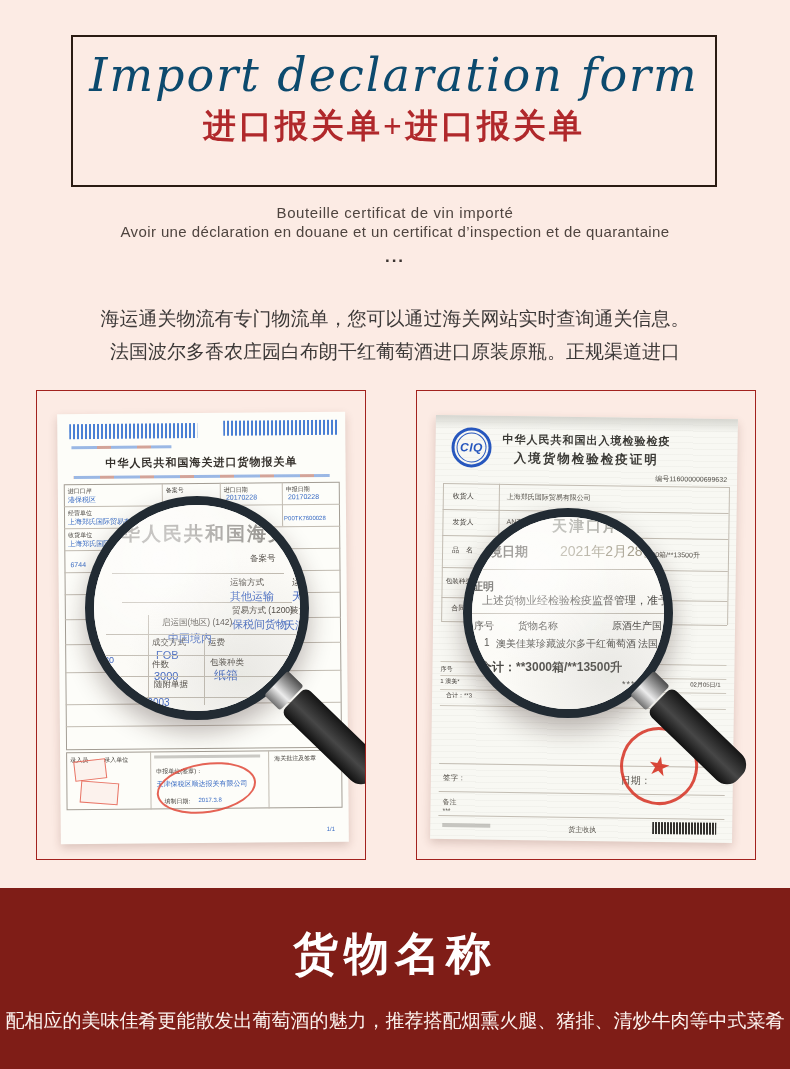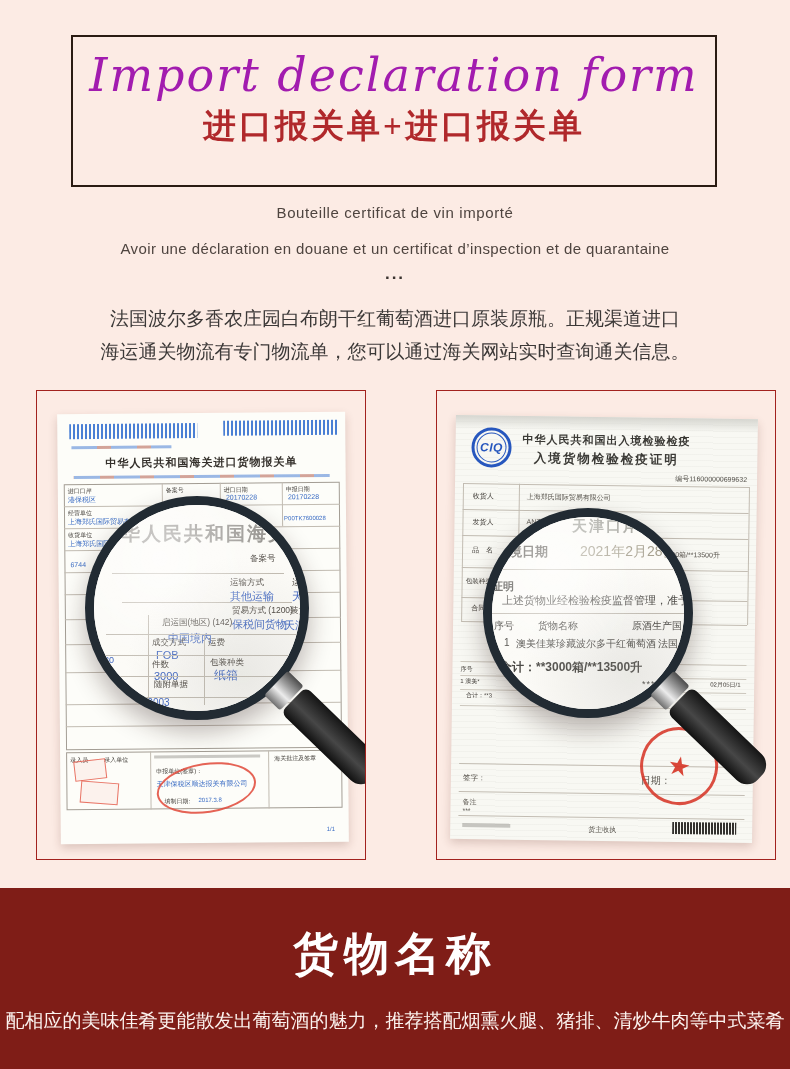--- a/index.html
+++ b/index.html
@@ -3,36 +3,36 @@
 <meta charset="utf-8">
 <style>
   html,body{margin:0;padding:0}
   .page{position:relative;width:790px;height:1069px;background:#fcebe4;overflow:hidden;
         font-family:"Liberation Sans",sans-serif;}
 
   
   .header-box{position:absolute;left:71px;top:35px;width:646px;height:152px;
               border:2px solid #2a1b12;box-sizing:border-box;text-align:center}
   .script-title{margin-top:12px;font-family:"DejaVu Serif",serif;font-style:italic;
-                font-size:46px;line-height:1.15;color:#a21caf;letter-spacing:2px}
+                font-size:46px;line-height:1.15;color:#0c4a6e;letter-spacing:2px}
   .cn-title{margin-top:2px;font-family:"Liberation Serif",serif;font-weight:bold;
             font-size:33px;color:#b0282b;letter-spacing:3px}
 
   .intro{position:absolute;left:0;top:204px;width:790px;text-align:center;color:#4e443f}
   .fr1{font-size:15px;letter-spacing:.6px}
-  .fr2{font-size:15px;margin-top:19px;letter-spacing:.4px}
+  .fr2{font-size:15px;margin-top:2px;letter-spacing:.4px}
   .dots{font-size:17px;font-weight:bold;margin-top:7px;color:#3a332f;letter-spacing:2px}
   .cnpara{position:absolute;left:0;top:302px;width:790px;text-align:center;
           font-size:19px;line-height:33px;color:#3c3938}
 
   
   .panel{position:absolute;top:390px;height:470px;border:1.5px solid #a2221e;
          box-sizing:border-box;overflow:hidden}
   #panel-left{left:36px;width:330px}
-  #panel-right{left:436px;width:340px}
+  #panel-right{left:416px;width:340px}
 
   .doc{position:absolute;background:#fdfdf9;box-shadow:0 4px 10px rgba(90,40,30,.2);z-index:1}
   #doc-left{left:22px;top:22px;width:288px;height:430px;transform:rotate(-.5deg)}
   #doc-right{left:16px;top:26px;width:302px;height:424px;transform:rotate(.8deg);
              background:#f8f8f3;
              background-image:repeating-linear-gradient(180deg,rgba(120,120,110,.05) 0 1px,transparent 1px 6px)}
 
   .barcode{position:absolute;background:repeating-linear-gradient(90deg,#4a7fd4 0 2px,transparent 2px 4px)}
   .barcode-dark{position:absolute;background:repeating-linear-gradient(90deg,#33312e 0 2px,transparent 2px 3px)}
   .fineline{position:absolute;opacity:.55;background:repeating-linear-gradient(90deg,#4a7fd4 0 26px,#b05a4a 26px 40px)}
@@ -104,22 +104,22 @@
     <div class="cn-title">进口报关单+进口报关单</div>
   </div>
 
   <div class="intro">
     <div class="fr1">Bouteille certificat de vin importé</div>
     <div class="fr2">Avoir une déclaration en douane et un certificat d’inspection et de quarantaine</div>
     <div class="dots">...</div>
   </div>
 
   <div class="cnpara">
+    <div>海运通关物流有专门物流单，您可以通过海关网站实时查询通关信息。</div>
     <div>法国波尔多香农庄园白布朗干红葡萄酒进口原装原瓶。正规渠道进口</div>
-    <div>海运通关物流有专门物流单，您可以通过海关网站实时查询通关信息。</div>
   </div>
 
   <div class="panel" id="panel-left">
     <div class="doc" id="doc-left">
       <div class="barcode" style="left:12px;top:10px;width:128px;height:15px"></div>
       <div class="barcode" style="left:166px;top:8px;width:114px;height:15px"></div>
       <div class="fineline" style="left:14px;top:32px;width:100px;height:3px"></div>
       <div class="doc-title" style="top:42px;font-size:11px">中华人民共和国海关进口货物报关单</div>
       <div class="fineline" style="left:16px;top:62px;width:256px;height:3px"></div>
 

